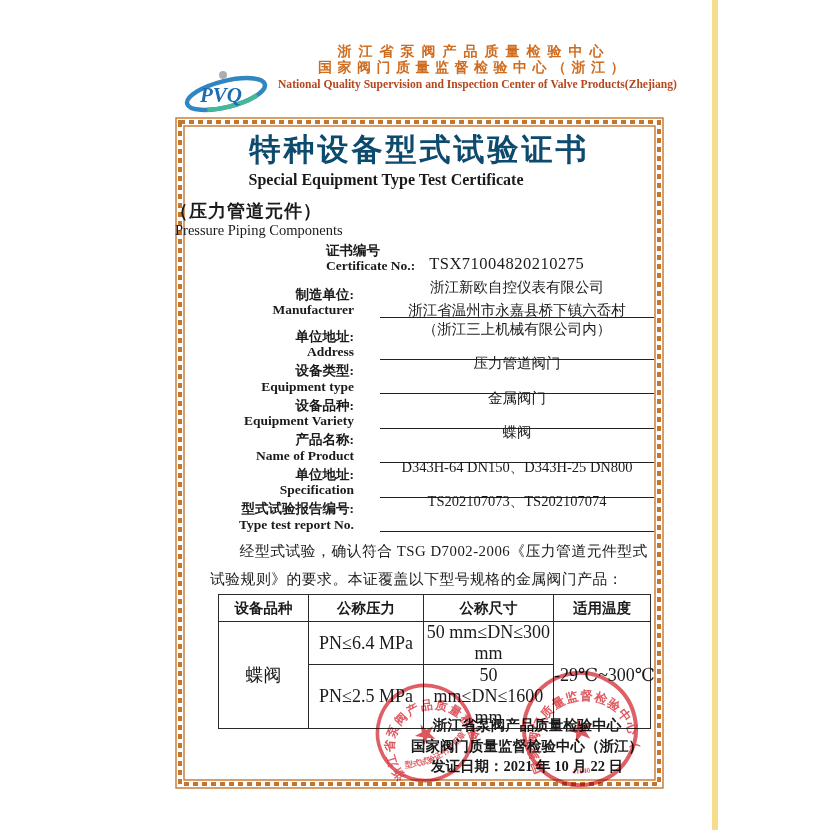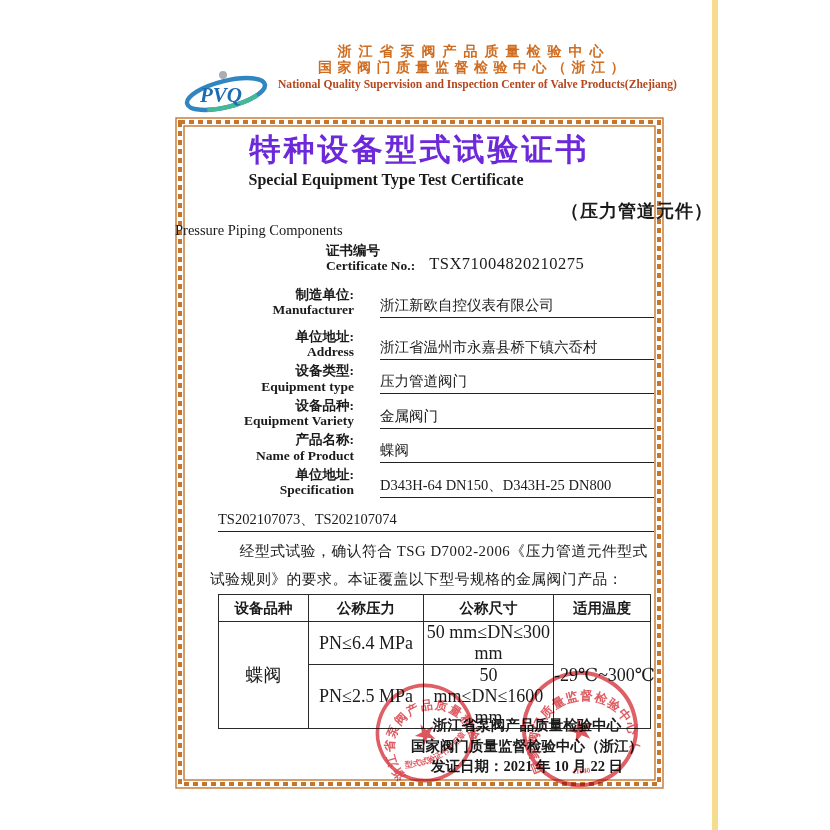--- a/index.html
+++ b/index.html
@@ -18,40 +18,40 @@
   .org-en{font-size:11.6px;font-weight:bold;color:#b4471e;margin-top:1px;white-space:nowrap;}
 
   
   .logo{left:178px;top:66px;width:100px;height:54px;}
 
   
   .frame{left:175px;top:117px;}
 
   
   .title-zh{left:175px;top:129px;width:489px;text-align:center;
-    font-size:31px;font-weight:bold;color:#6d28d9;letter-spacing:3px;}
+    font-size:31px;font-weight:bold;color:#0c4a6e;letter-spacing:3px;}
   .title-en{left:175px;top:171px;width:422px;text-align:center;
     font-size:16px;font-weight:bold;}
-  .sub-zh{left:179px;top:199px;width:534px;text-align:right;
+  .sub-zh{left:170px;top:199px;width:534px;text-align:left;
     font-size:18px;font-weight:bold;letter-spacing:1px;}
   .sub-en{left:175px;top:222px;width:489px;text-align:left;font-size:14.5px;}
 
   
   .certno{left:326px;top:243px;display:flex;align-items:flex-start;}
   .certno .lbl{font-weight:bold;font-size:13.5px;line-height:15px;text-align:left;}
   .certno .val{font-size:16.5px;margin-left:14px;margin-top:11px;letter-spacing:0.5px;}
 
   
   .fields{left:212px;top:283px;width:442px;}
   .frow{display:flex;align-items:flex-end;height:34.5px;gap:20px;}
   .frow.tall{height:42px;}
   .flabels{width:142px;text-align:right;line-height:15.5px;flex:0 0 142px;}
   .flabels div{font-weight:bold;font-size:13.5px;white-space:nowrap;}
-  .fval{flex:1;margin-left:6px;border-bottom:1.5px solid #222;
-    padding-bottom:2px;font-size:14.5px;line-height:19px;}
+  .fval{flex:1;margin-left:6px;text-align:center;border-bottom:1.5px solid #222;
+    padding-bottom:20px;font-size:14.5px;line-height:19px;}
 
   
   .statement{left:210px;top:537px;width:444px;font-size:14.8px;line-height:28px;
     text-indent:2em;letter-spacing:0.5px;font-weight:500;}
 
   
   table.spec{left:218px;top:594px;border-collapse:collapse;table-layout:fixed;width:432px;}
   table.spec td,table.spec th{border:1.3px solid #2a2a2a;text-align:center;
     font-size:18px;padding:0;}
   table.spec th{font-size:14.5px;font-weight:bold;height:26px;}
@@ -117,20 +117,21 @@
     <div class="fval">浙江新欧自控仪表有限公司</div>
   </div>
 
   <div class="frow tall">
     <div class="flabels">
       <div>单位地址:</div>
       <div>Address</div>
     </div>
     <div class="fval">
       <div>浙江省温州市永嘉县桥下镇六岙村</div>
+      <div>（浙江三上机械有限公司内）</div>
     </div>
   </div>
 
   <div class="frow">
     <div class="flabels">
       <div>设备类型:</div>
       <div>Equipment type</div>
     </div>
     <div class="fval">压力管道阀门</div>
   </div>
@@ -153,20 +154,24 @@
 
   <div class="frow">
     <div class="flabels">
       <div>单位地址:</div>
       <div>Specification</div>
     </div>
     <div class="fval">D343H-64 DN150、D343H-25 DN800</div>
   </div>
 
   <div class="frow">
+    <div class="flabels">
+      <div>型式试验报告编号:</div>
+      <div>Type test report No.</div>
+    </div>
     <div class="fval">TS202107073、TS202107074</div>
   </div>
 
 </div>
 
 <div class="abs statement">经型式试验，确认符合 TSG D7002-2006《压力管道元件型式试验规则》的要求。本证覆盖以下型号规格的金属阀门产品：</div>
 
 <table class="spec abs">
   <colgroup>
       <col style="width:90px">

